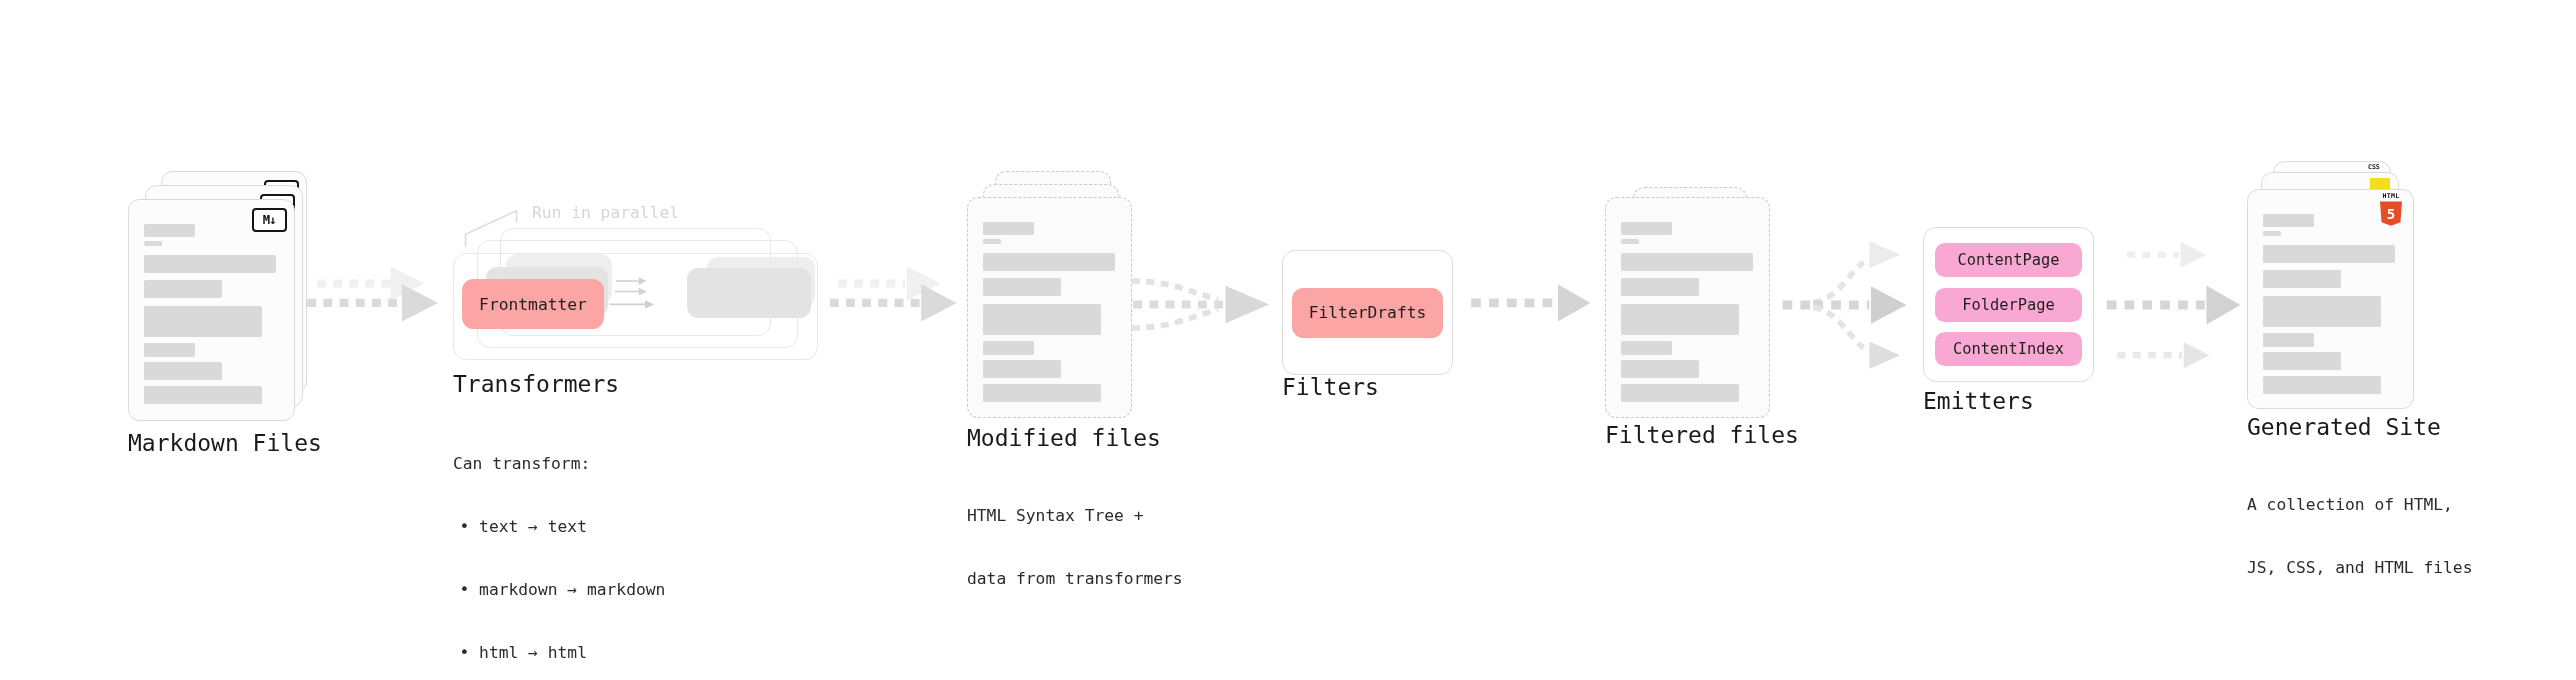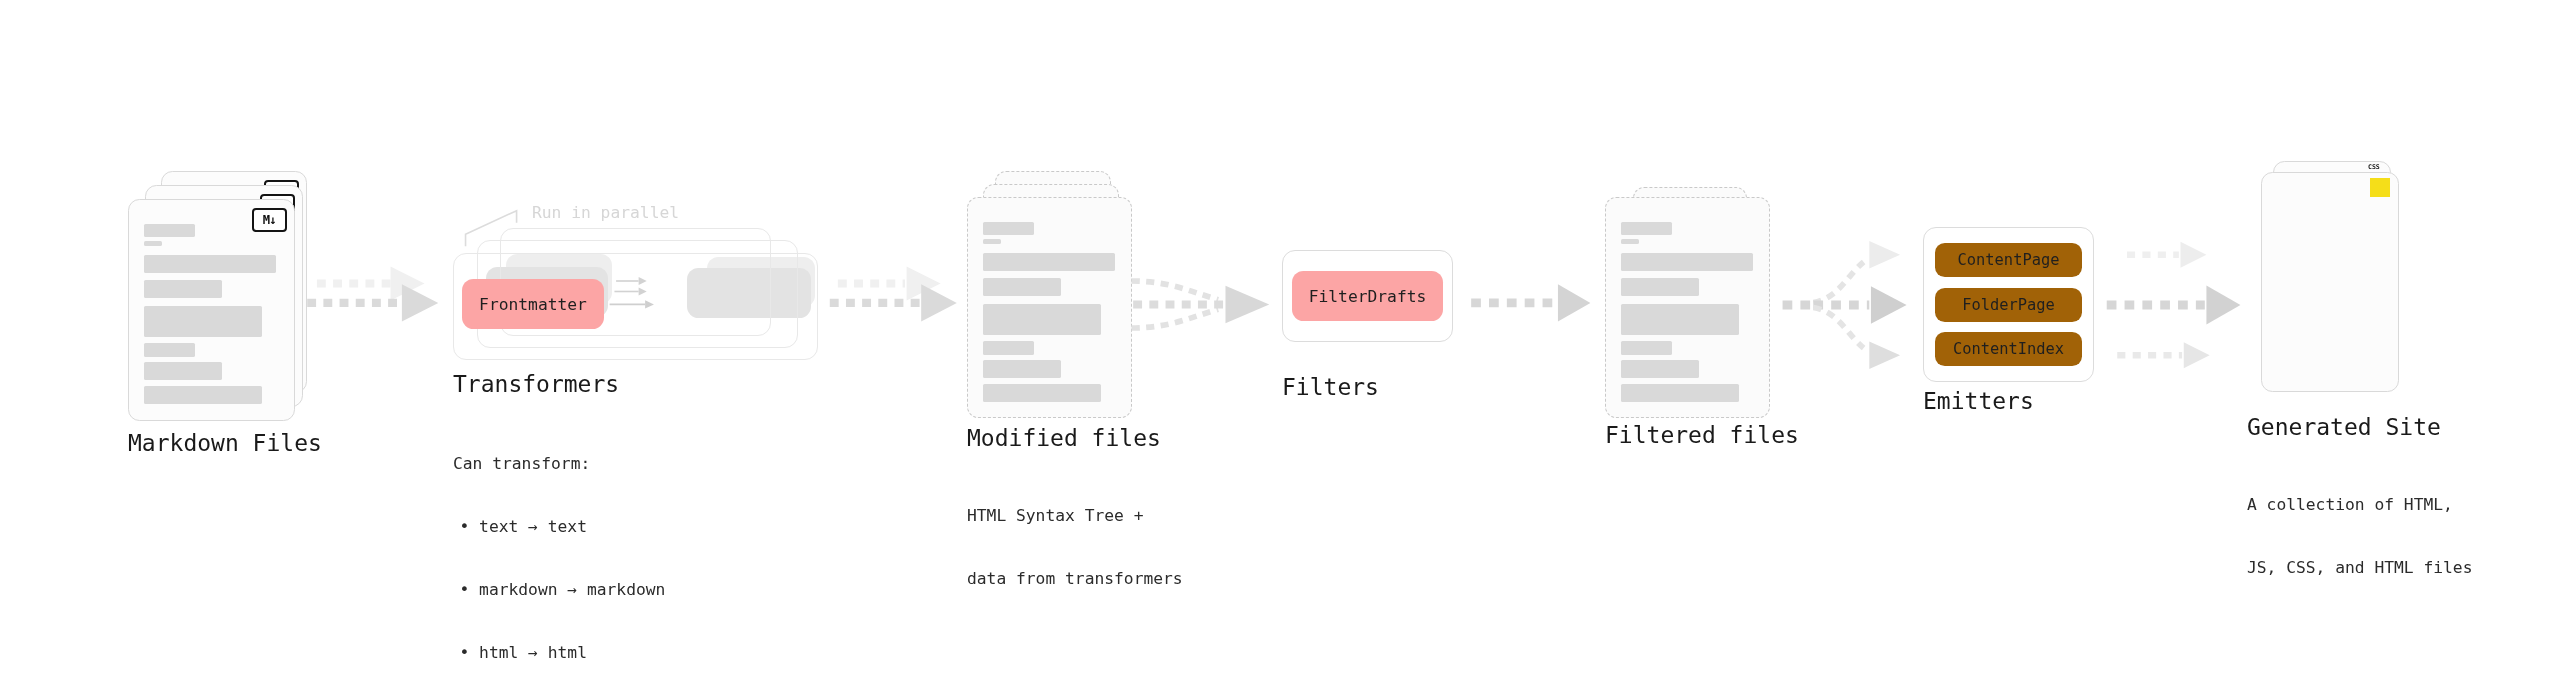--- a/index.html
+++ b/index.html
@@ -36,21 +36,21 @@
   .sec-label{position:absolute;font-size:23px;line-height:24.4px;color:#1a1a1a;white-space:pre;font-weight:500;}
   .sec-caption{position:absolute;font-size:16.3px;line-height:21px;color:#2b2b2b;white-space:pre;}
   .note{position:absolute;font-size:16.3px;color:#d6d6d6;white-space:pre;}
   
   .chip{position:absolute;background:#fca5a5;border-radius:11.4px;display:flex;align-items:center;justify-content:center;
     font-size:16.3px;color:#1f1f1f;box-sizing:border-box;white-space:pre;}
   .chip.echo2{background:#e3e3e3;}
   .chip.echo3{background:#eeeeee;}
   .outline-box{position:absolute;border:1.6px solid #e8e8e8;border-radius:13px;box-sizing:border-box;background:transparent;}
   .panel{position:absolute;border:1.6px solid #dcdcdc;border-radius:13px;background:#ffffff;box-sizing:border-box;}
-  .emit-chip{background:#a16207;border-radius:9.8px;height:34px;display:flex;align-items:center;justify-content:center;
+  .emit-chip{background:#f9a8d4;border-radius:9.8px;height:34px;display:flex;align-items:center;justify-content:center;
     font-size:15.4px;color:#1f1f1f;white-space:pre;}
   svg{position:absolute;overflow:visible;}
 </style>
 </head>
 <body>
 
 <div class="canvas">
 
   <div class="file-card" style="left:161px;top:171px;width:146px;height:222px;">
     <div class="md-badge">M↓</div>
@@ -139,21 +139,21 @@
     <div>data from transformers</div>
   </div>
 
   <svg style="left:1125px;top:264px;" width="154" height="81" viewBox="0 0 190 100">
     <path d="M8,21 C55,21 80,34 115,44" fill="none" stroke="#e2e2e2" stroke-width="7" stroke-dasharray="10 8"></path>
     <path d="M8,79 C55,79 80,66 115,56" fill="none" stroke="#e2e2e2" stroke-width="7" stroke-dasharray="10 8"></path>
     <line x1="10" y1="50" x2="122" y2="50" stroke="#dcdcdc" stroke-width="10" stroke-dasharray="11 9"></line>
     <polygon points="124,27 178,50 124,73" fill="#d8d8d8"></polygon>
   </svg>
 
-  <div class="panel" style="left:1282px;top:250px;width:171px;height:92px;display:flex;align-items:center;justify-content:center;">
+  <div class="panel" style="left:1282px;top:250px;width:171px;height:125px;display:flex;align-items:center;justify-content:center;">
     <div class="chip" style="position:relative;width:151px;height:50px;">FilterDrafts</div>
   </div>
   <div class="sec-label" style="left:1282px;top:375px;">Filters</div>
 
   <svg style="left:1463px;top:268px;" width="138" height="73" viewBox="0 0 170 90">
     <line x1="10" y1="43" x2="115" y2="43" stroke="#d7d7d7" stroke-width="11" stroke-dasharray="12 10"></line>
     <polygon points="117,20 157,43 117,66" fill="#d4d4d4"></polygon>
   </svg>
 
   <div class="file-card dashed" style="left:1633px;top:187px;width:114px;height:221px;"></div>
@@ -199,20 +199,36 @@
 
   <div class="file-card" style="left:2273px;top:161px;width:118px;height:220px;">
     <div class="css-badge">
       <div class="css-word">CSS</div>
       <div class="css-bar"></div>
     </div>
   </div>
   <div class="file-card" style="left:2261px;top:172px;width:138px;height:220px;">
     <div class="js-badge"></div>
   </div>
+  <div class="file-card" style="left:2247px;top:189px;width:167px;height:220px;">
+    <div class="html5-badge">
+      <div class="html5-word">HTML</div>
+      <div class="html5-shield">5</div>
+    </div>
+    <div class="bars">
+      <div class="bar"></div>
+        <div class="bar"></div>
+        <div class="bar"></div>
+        <div class="bar"></div>
+        <div class="bar"></div>
+        <div class="bar"></div>
+        <div class="bar"></div>
+        <div class="bar"></div>
+    </div>
+  </div>
   <div class="sec-label" style="left:2247px;top:415px;">Generated Site</div>
   <div class="sec-caption" style="left:2247px;top:452px;">
     <div>A collection of HTML,</div>
     <div>JS, CSS, and HTML files</div>
   </div>
 
 </div>
 
 
 </body></html>

